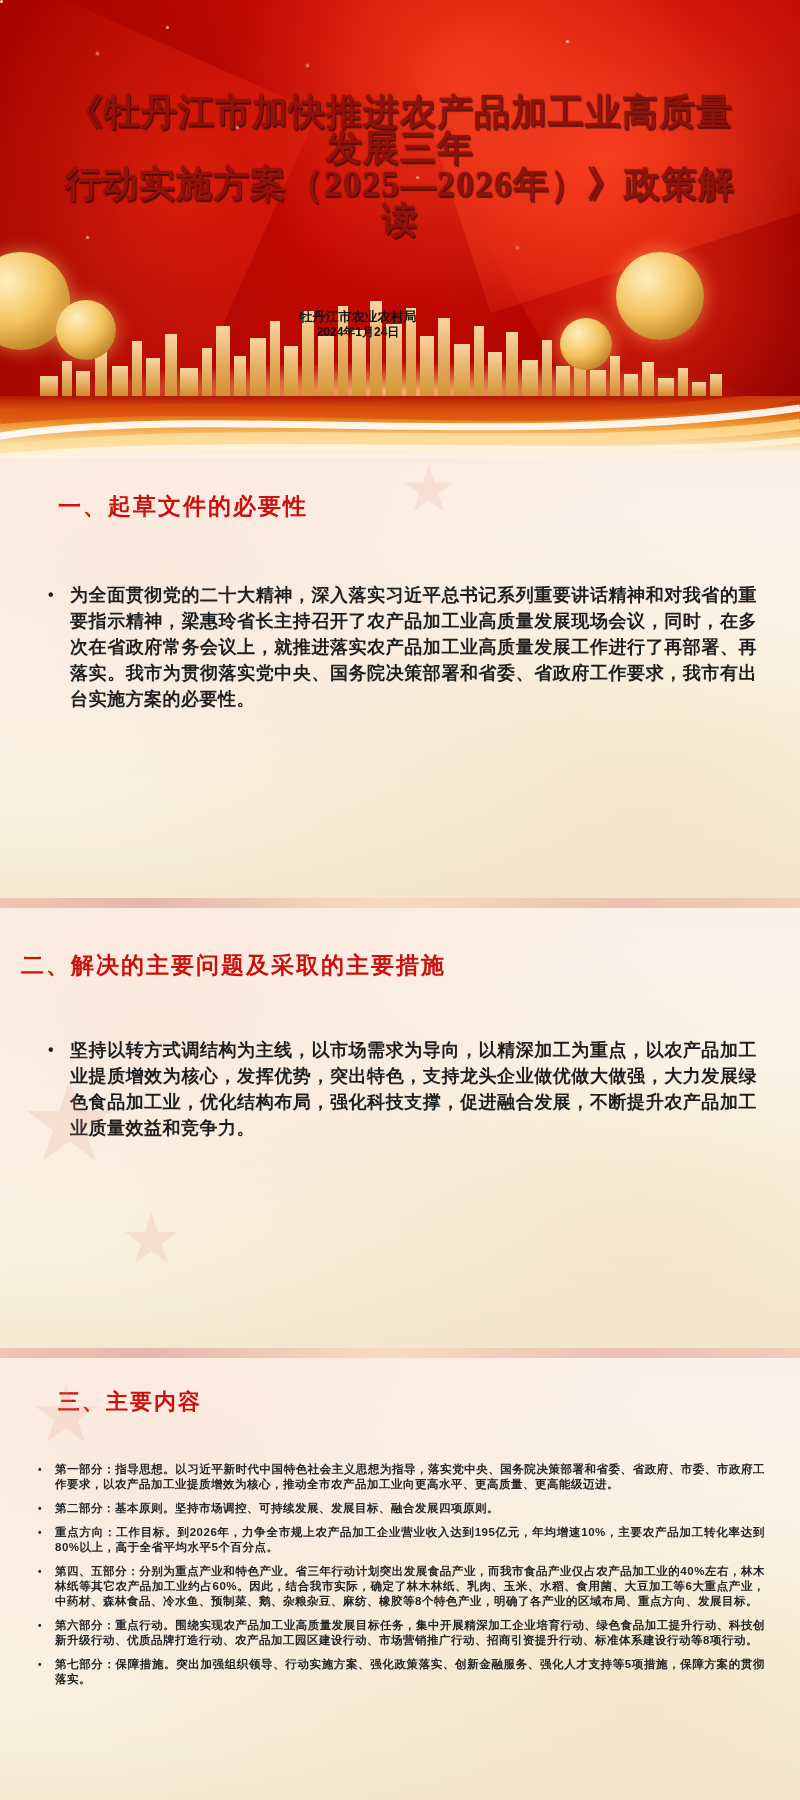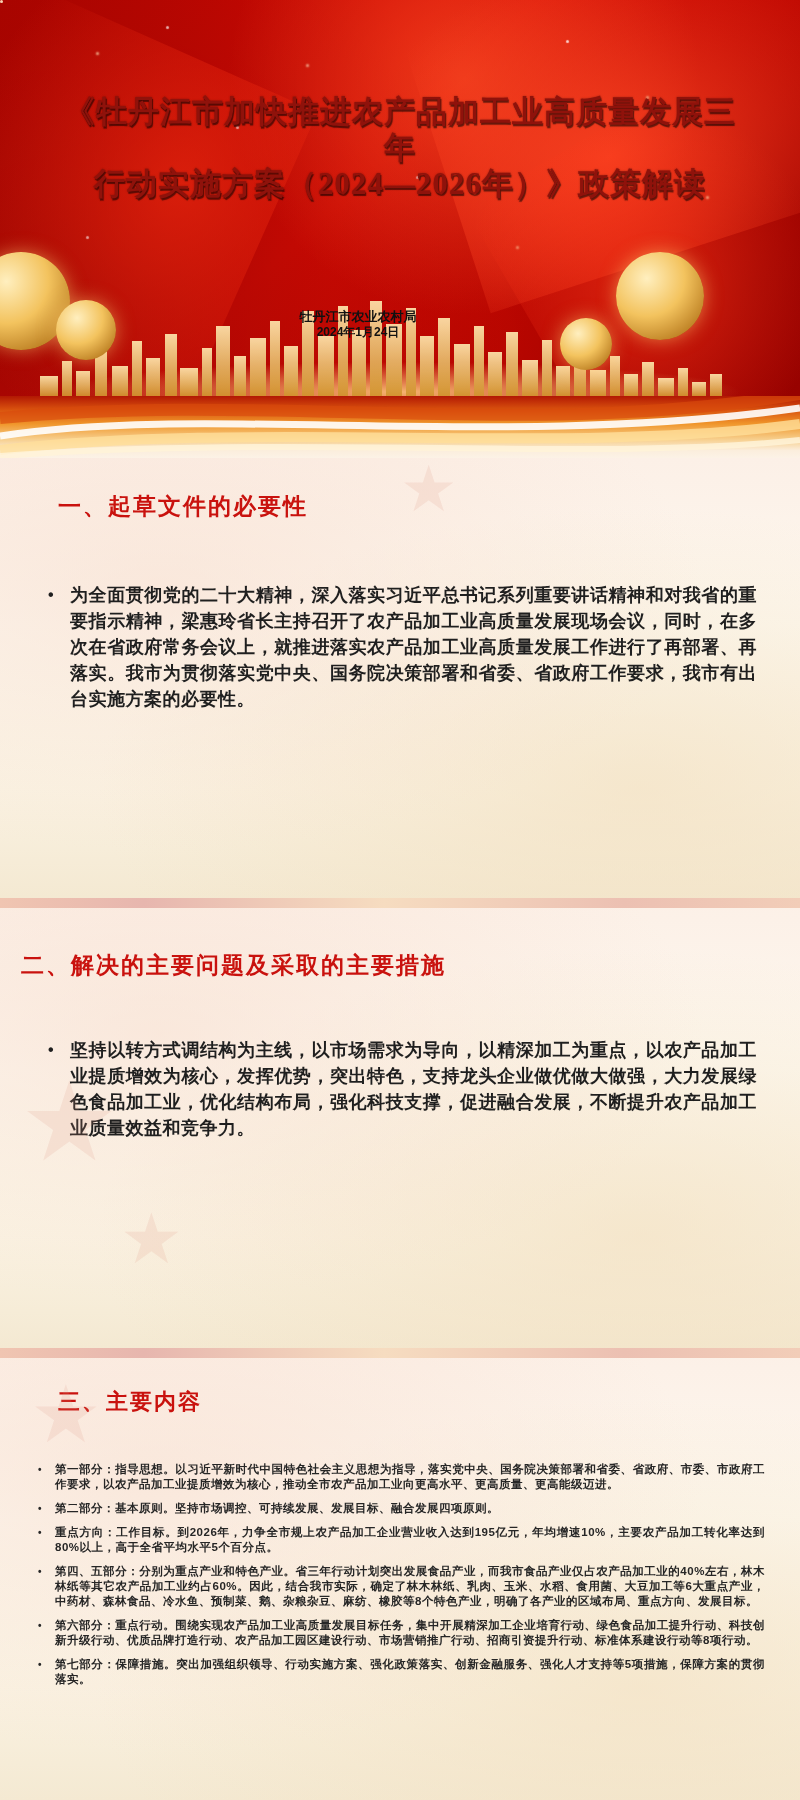--- a/index.html
+++ b/index.html
@@ -26,21 +26,21 @@
     background:radial-gradient(ellipse at 40% 45%, rgba(255,55,25,.6), rgba(255,55,25,0) 70%);}
   .sparkles{position:absolute;left:0;top:0;width:3px;height:3px;border-radius:50%;background:rgba(255,235,200,.9);
     box-shadow:96px 52px 2px rgba(255,225,180,.8),166px 26px 1px rgba(255,255,255,.7),
       306px 64px 2px rgba(255,235,200,.7),566px 40px 1px rgba(255,255,255,.8),
       646px 96px 2px rgba(255,225,180,.7),236px 126px 1px rgba(255,255,255,.6),
       706px 196px 2px rgba(255,230,180,.7),86px 236px 1px rgba(255,255,255,.6),
       416px 176px 1px rgba(255,255,255,.55),516px 246px 2px rgba(255,230,180,.6);}
   .banner-title{
     position:relative;margin:94px auto 0;width:700px;text-align:center;
     font-family:"Liberation Serif","DejaVu Serif",serif;font-weight:700;
-    font-size:31px;line-height:36px;letter-spacing:1px;color:#8f120b;
+    font-size:36px;line-height:36px;letter-spacing:1px;color:#8f120b;
     text-shadow:1px 2px 1px rgba(0,0,0,.55),0 0 2px rgba(0,0,0,.35);
   }
   .banner-sub{
     position:absolute;left:0;top:308px;width:100%;text-align:center;
     transform:translateX(-42px);color:#111;font-weight:700;
   }
   .banner-sub .org{font-size:13px;line-height:17px;}
   .banner-sub .date{font-size:12px;line-height:15px;}
   .drum{position:absolute;border-radius:50%;
     background:radial-gradient(circle at 35% 30%, #ffefbf, #f3c35e 45%, #c08427 78%, #8a5a12);
@@ -153,21 +153,21 @@
     </g>
   </svg>
 
   <div class="drum l1"></div>
   <div class="drum l2"></div>
   <div class="drum r1"></div>
   <div class="drum r2"></div>
 
   <h1 class="banner-title">
     <div>《牡丹江市加快推进农产品加工业高质量发展三年</div>
-    <div>行动实施方案（2024—2026年）》政策解读</div>
+    <div>行动实施方案（2025—2026年）》政策解读</div>
   </h1>
   <div class="banner-sub">
     <div class="org">牡丹江市农业农村局</div>
     <div class="date">2024年1月24日</div>
   </div>
 </header>
 
 <div class="streak-band">
   <svg width="800" height="62" viewBox="0 0 800 62" preserveAspectRatio="none">
     <path d="M0,22 C280,-4 520,44 800,-2" stroke="#d9490c" stroke-width="12" fill="none" opacity="0.65"></path>

